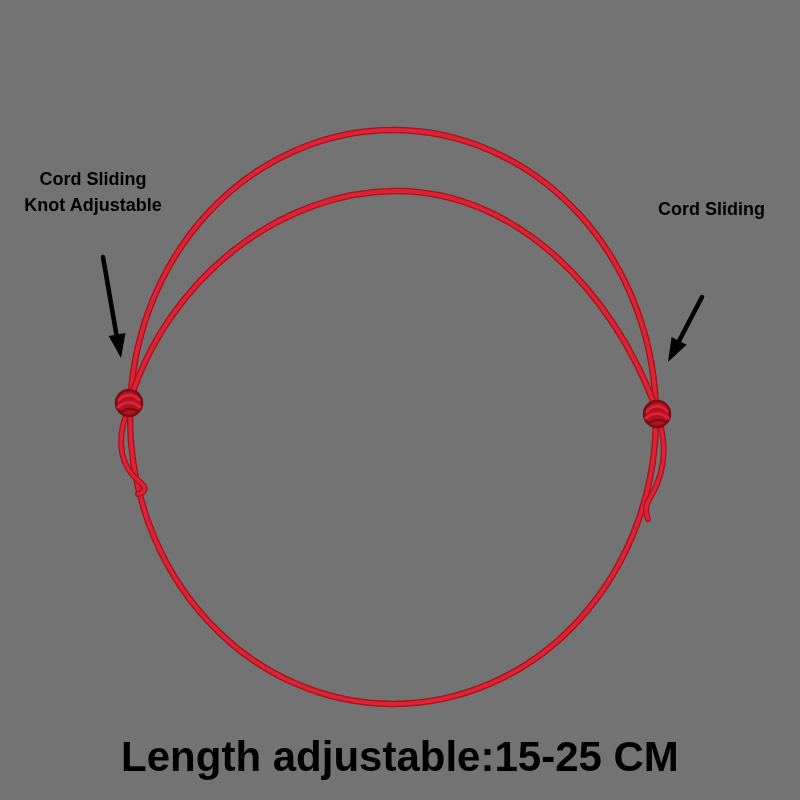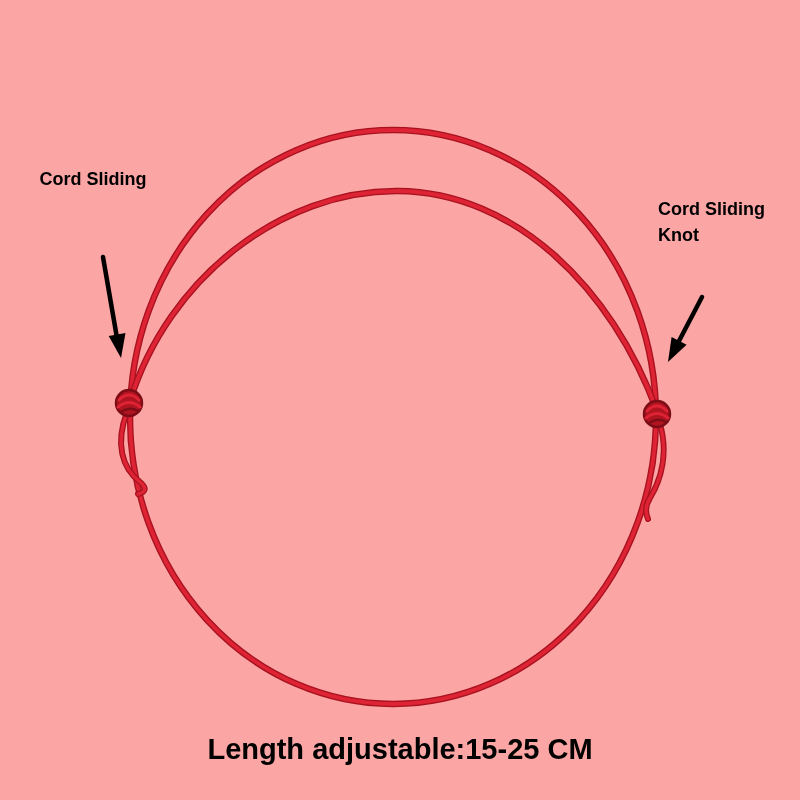--- a/index.html
+++ b/index.html
@@ -1,31 +1,31 @@
 <!DOCTYPE html>
 <html><head>
 <meta charset="utf-8">
 <style>
   html,body{margin:0;padding:0;}
   body{
     width:800px;height:800px;background:#ffffff;
     font-family:"Liberation Sans",sans-serif;color:#000;
   }
-  .stage{position:relative;width:800px;height:800px;overflow:hidden;background:#fca5a5;}
+  .stage{position:relative;width:800px;height:800px;overflow:hidden;background:#737373;}
   .stage svg{position:absolute;left:0;top:0;}
   .label{
     position:absolute;font-weight:bold;font-size:18px;line-height:1.45;
     color:#000;letter-spacing:0;
   }
   .label-left{left:4px;top:166px;width:178px;text-align:center;}
   .label-right{left:658px;top:196px;width:142px;text-align:left;}
   .label .line{display:block;}
   .caption{
     position:absolute;left:0;right:0;top:733px;text-align:center;
-    font-weight:bold;font-size:29px;color:#000;
+    font-weight:bold;font-size:42px;color:#000;
   }
 </style>
 </head>
 <body>
 
 <div class="stage">
 
   <svg width="800" height="800" viewBox="0 0 800 800">
 
     <ellipse cx="393" cy="417" rx="263" ry="287" fill="none" stroke-width="6.5" stroke-linecap="round" stroke="#a8121f"></ellipse>
@@ -60,22 +60,22 @@
     </g>
 
     <g>
       <line x1="702" y1="297" x2="679" y2="341" stroke-width="4.5" stroke-linecap="round" stroke="#000000"></line>
       <polygon points="668,362 686.6,344.7 671.6,336.9" fill="#000000"></polygon>
     </g>
   </svg>
 
   <div class="label label-left">
     <span class="line">Cord Sliding</span>
+    <span class="line">Knot Adjustable</span>
   </div>
 
   <div class="label label-right">
     <span class="line">Cord Sliding</span>
-    <span class="line">Knot</span>
   </div>
 
   <div class="caption">Length adjustable:15-25 CM</div>
 
 </div>
 
 </body></html>

